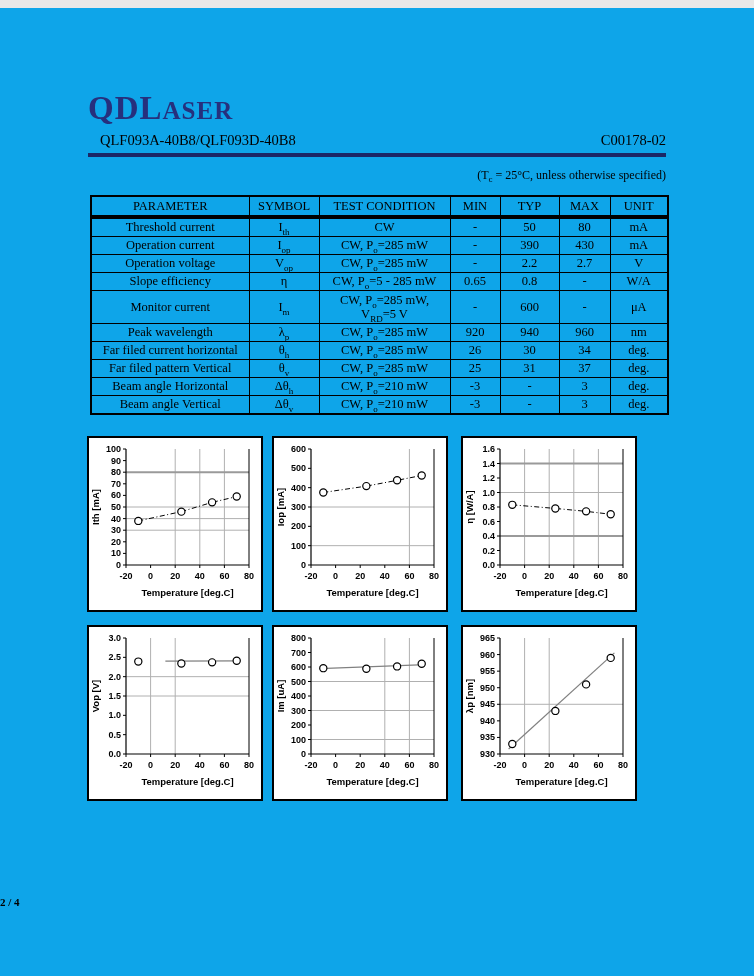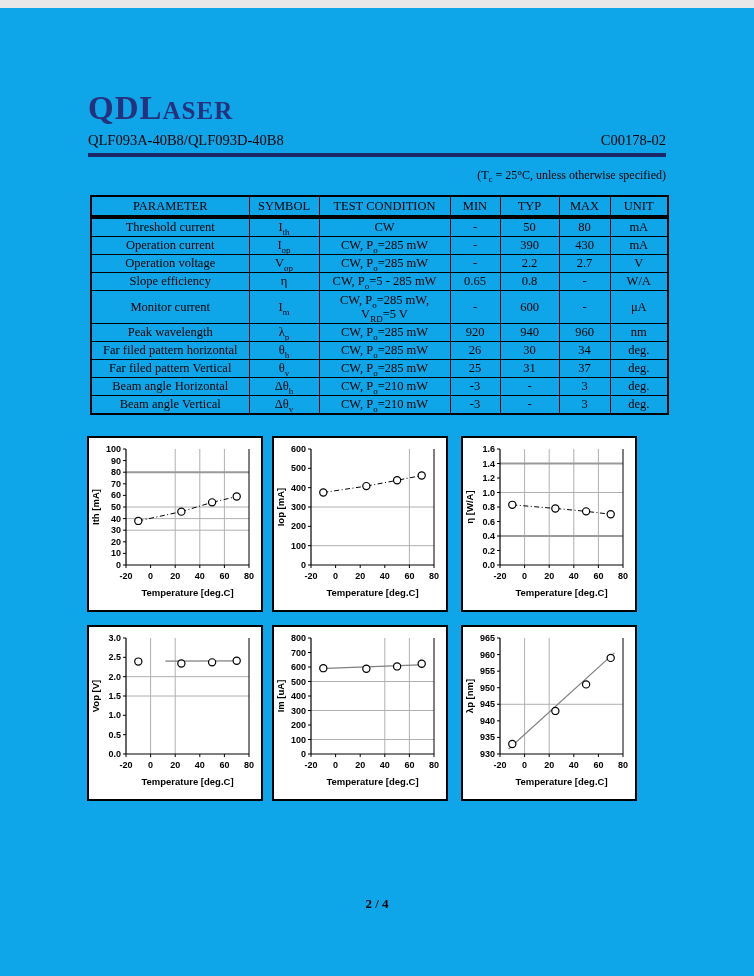--- a/index.html
+++ b/index.html
@@ -13,21 +13,21 @@
     position:absolute;left:88px;top:82px;
     color:#26307d;font-weight:bold;letter-spacing:1px;
     font-family:"Liberation Serif", serif;
   }
   .logo .big{font-size:33px;}
   .logo .small{font-size:25px;}
   .docline{
     position:absolute;left:88px;top:124px;width:578px;height:18px;
     font-size:14.5px;
   }
-  .docline .models{position:absolute;left:0;top:0;}
+  .docline .models{position:absolute;left:12px;top:0;}
   .docline .docnum{position:absolute;right:0;top:0;}
   .rule{position:absolute;left:88px;top:145px;width:578px;height:4px;background:#1b2766;}
   .section-title{
     position:absolute;left:88px;top:154px;width:578px;
     font-size:13.5px;font-weight:bold;
   }
   .section-title .num{display:inline-block;width:24px;}
   .cond-note{
     position:absolute;left:88px;top:160px;width:578px;
     font-size:12px;text-align:right;
@@ -48,22 +48,22 @@
   table.chars tbody td{height:17px;}
   table.chars tbody tr.tall td{height:32px;}
   table.chars sub{font-size:9px;line-height:0;}
   
   .chart-box{
     position:absolute;width:172px;height:172px;border:2px solid #000;background:#fff;
   }
   .chart-box svg{display:block;}
   
   .footer{
-    position:absolute;left:0;top:888px;width:754px;text-align:center;
-    font-size:13px;font-weight:bold;
+    position:absolute;left:0;top:888px;width:754px;text-align:left;
+    font-size:11px;font-weight:bold;
   }
 </style>
 </head>
 <body>
 
 <div class="page">
 
   <div class="logo"><span class="big">QDL</span><span class="small">ASER</span></div>
 
   <div class="docline">
@@ -146,21 +146,21 @@
         <tr>
           <td>Peak wavelength</td>
           <td>λ<sub>p</sub></td>
           <td>CW, P<sub>o</sub>=285 mW</td>
           <td>920</td>
           <td>940</td>
           <td>960</td>
           <td>nm</td>
         </tr>
         <tr>
-          <td>Far filed pattern horizontal</td>
+          <td>Far filed current horizontal</td>
           <td>θ<sub>h</sub></td>
           <td>CW, P<sub>o</sub>=285 mW</td>
           <td>26</td>
           <td>30</td>
           <td>34</td>
           <td>deg.</td>
         </tr>
         <tr>
           <td>Far filed pattern Vertical</td>
           <td>θ<sub>v</sub></td>

